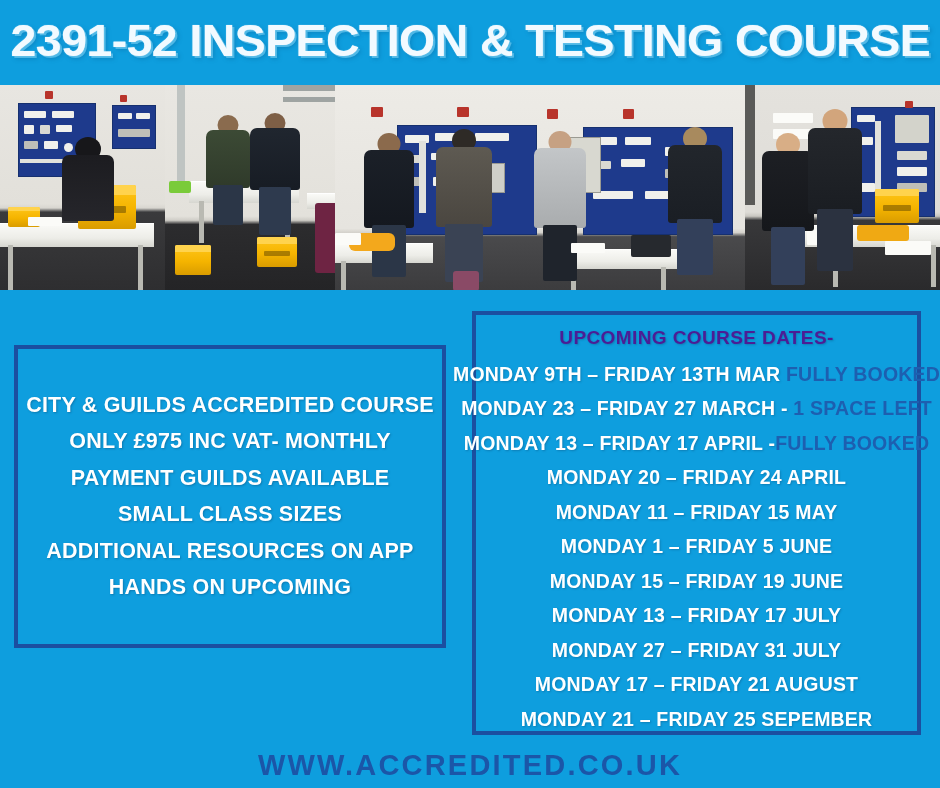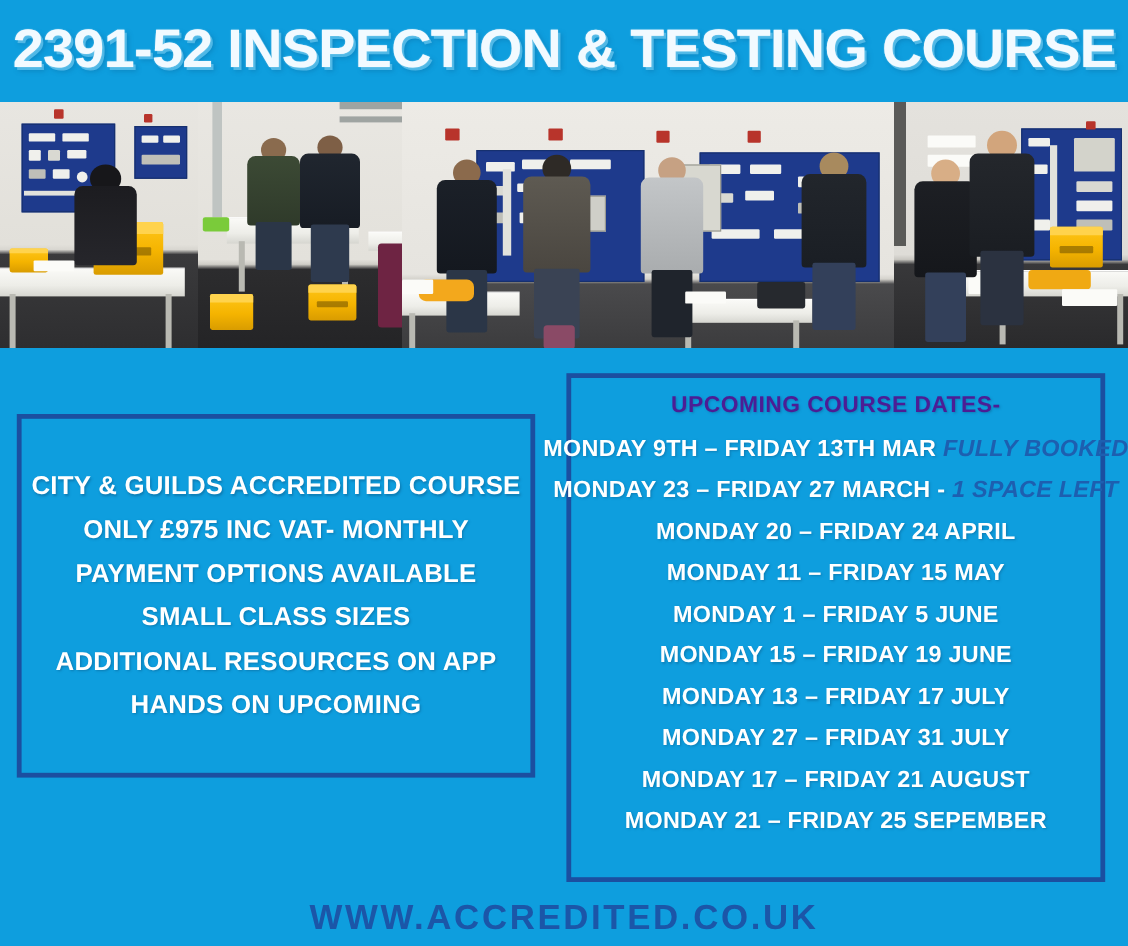--- a/index.html
+++ b/index.html
@@ -182,21 +182,20 @@
     color:#FFFFFF; letter-spacing:0.2px;
     white-space:nowrap;
     line-height:1.0;
     margin:7.5px 0;
     text-align:center;
     text-shadow:1px 1px 2px rgba(12,80,125,0.4);
   }
   .date-row .status {
     color:#1D5FB0;
     text-shadow:none;
-    font-style:italic;
   }
 
   
   .footer {
     position:absolute;
     left:0; top:742px;
     width:940px; height:46px;
     display:flex; align-items:center; justify-content:center;
   }
   .footer-url {
@@ -387,36 +386,39 @@
              background:linear-gradient(to bottom,#24272C,#1A1D22);"></div>
         <div class="legs" style="top:100px; width:36px; height:62px; background:#2B3240;"></div>
       </div>
     </div>
 
   </div>
 
   <div class="info-box">
     <div class="info-line">CITY &amp; GUILDS ACCREDITED COURSE</div>
     <div class="info-line">ONLY £975 INC VAT- MONTHLY</div>
-    <div class="info-line">PAYMENT OPTIONS AVAILABLE</div>
+    <div class="info-line">PAYMENT GUILDS AVAILABLE</div>
     <div class="info-line">SMALL CLASS SIZES</div>
     <div class="info-line">ADDITIONAL RESOURCES ON APP</div>
     <div class="info-line">HANDS ON UPCOMING</div>
   </div>
 
   <div class="dates-box">
     <div class="dates-head">UPCOMING COURSE DATES-</div>
 
     <div class="date-row">
       <span>MONDAY 9TH – FRIDAY 13TH MAR </span><span class="status">FULLY BOOKED</span>
     </div>
     <div class="date-row">
       <span>MONDAY 23 – FRIDAY 27 MARCH - </span><span class="status">1 SPACE LEFT</span>
     </div>
     <div class="date-row">
+      <span>MONDAY 13 – FRIDAY 17 APRIL -</span><span class="status">FULLY BOOKED</span>
+    </div>
+    <div class="date-row">
       <span>MONDAY 20 – FRIDAY 24 APRIL</span><span class="status"></span>
     </div>
     <div class="date-row">
       <span>MONDAY 11 – FRIDAY 15 MAY</span><span class="status"></span>
     </div>
     <div class="date-row">
       <span>MONDAY 1 – FRIDAY 5 JUNE</span><span class="status"></span>
     </div>
     <div class="date-row">
       <span>MONDAY 15 – FRIDAY 19 JUNE</span><span class="status"></span>

